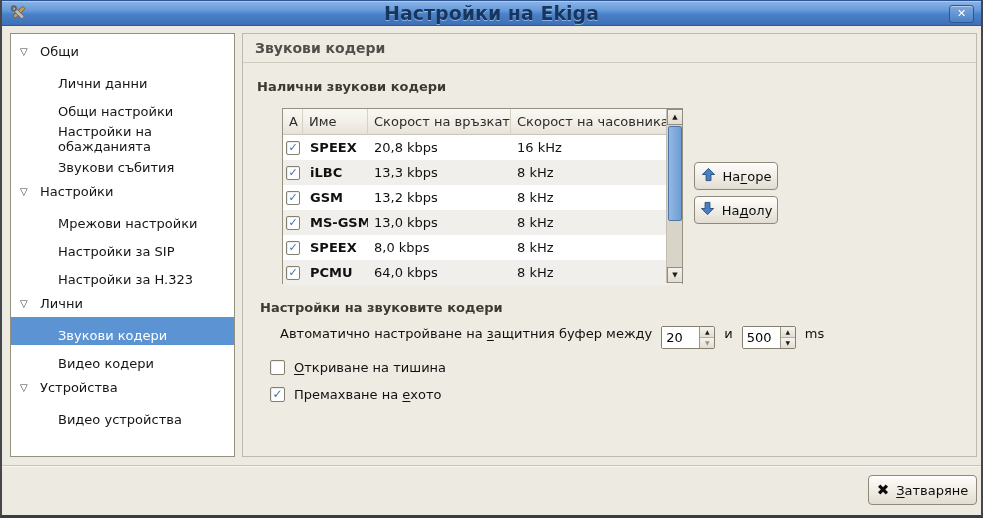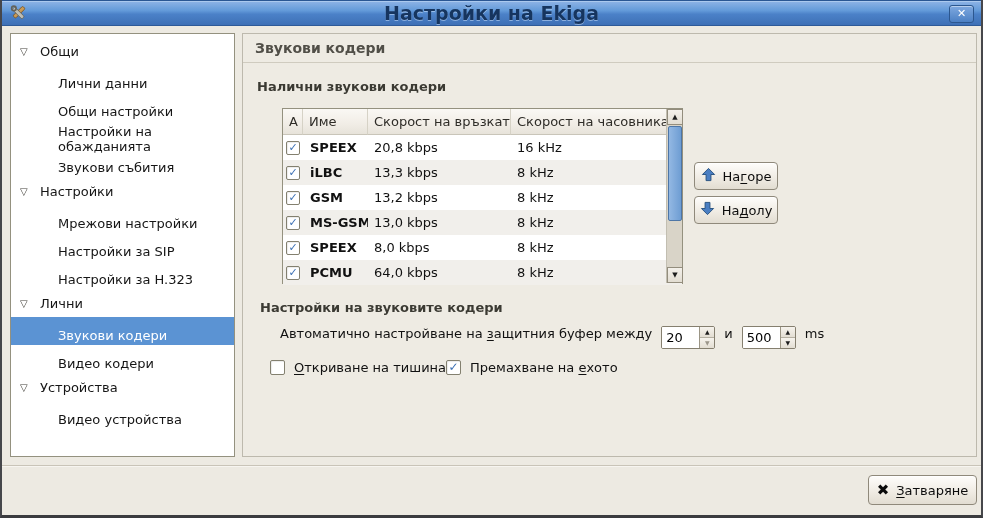--- a/index.html
+++ b/index.html
@@ -130,21 +130,21 @@
   }
   .spinners { width:15px; display:flex; flex-direction:column; border-left:1px solid #9b9585; }
   .spin-arrow {
     flex:1; background:linear-gradient(#F6F3ED,#E3DED3);
     font-size:6px; text-align:center; line-height:10px; color:#1a1a1a;
   }
   .spin-arrow.up { border-bottom:1px solid #b5b0a2; }
   .spin-arrow.dim { color:#9b968a; }
 
   
-  .checks { position:absolute; left:27px; top:325px; display:flex; flex-direction:row; }
+  .checks { position:absolute; left:27px; top:325px; display:flex; flex-direction:column; gap:11px; }
   .check-row { display:flex; align-items:center; gap:9px; font-size:13px; color:#111; height:16px; }
 
   
   .footer-sep { position:absolute; left:0; right:0; top:465px; height:2px;
     border-top:1px solid #C9C4B8; background:#F7F5F0; }
   .close-dialog { position:absolute; left:866px; top:475px; width:109px; height:30px; }
   .x-icon { font-size:15px; font-weight:bold; color:#0a0a0a; line-height:15px; }
 
   u { text-underline-offset:2px; }
 </style>

